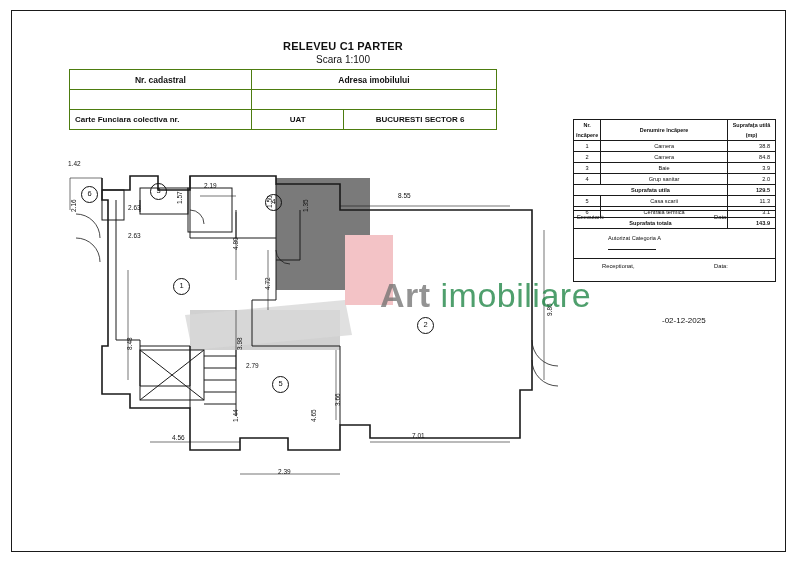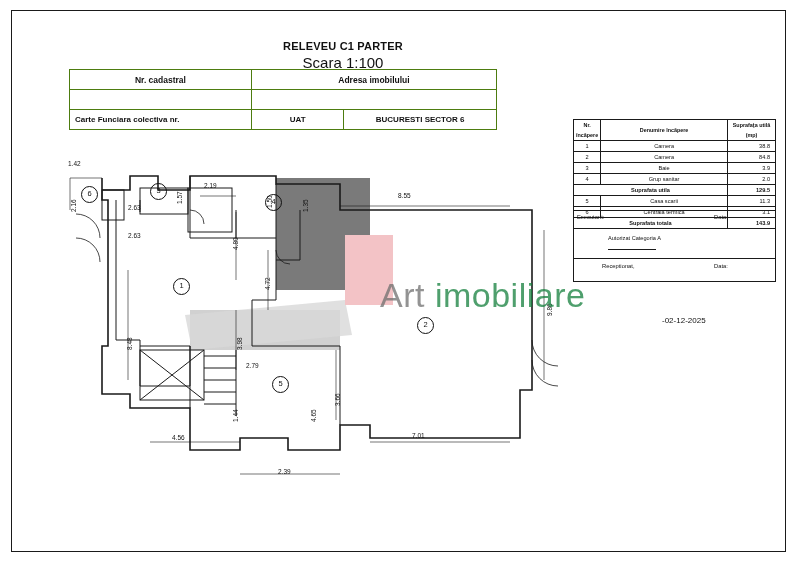--- a/index.html
+++ b/index.html
@@ -37,21 +37,21 @@
     text-align: center;
   }
   .title-main {
     font-size: 11px;
     font-weight: bold;
     color: #111;
     letter-spacing: 0.2px;
     white-space: nowrap;
   }
   .title-sub {
-    font-size: 15px;
+    font-size: 10px;
     color: #111;
     margin-top: 2px;
     text-align: center;
   }
   
   .cad-table {
     position: absolute;
     left: 69px; top: 69px;
     width: 428px;
     border-collapse: collapse;
@@ -177,21 +177,21 @@
   
   .watermark {
     position: absolute;
     left: 380px; top: 276px;
     font-size: 34px;
     color: #8d8d8d;
     letter-spacing: 0.5px;
     white-space: nowrap;
     opacity: 0.75;
   }
-  .watermark .wm-bold { font-weight: normal; color: #6f6f6f; }
+  .watermark .wm-bold { font-weight: bold; color: #6f6f6f; }
   .watermark .wm-light { font-weight: normal; color: #15803d; }
   
   #plan {
     position: absolute;
     left: 40px; top: 150px;
     width: 530px;
     height: 340px;
   }
   .dim {
     position: absolute;

